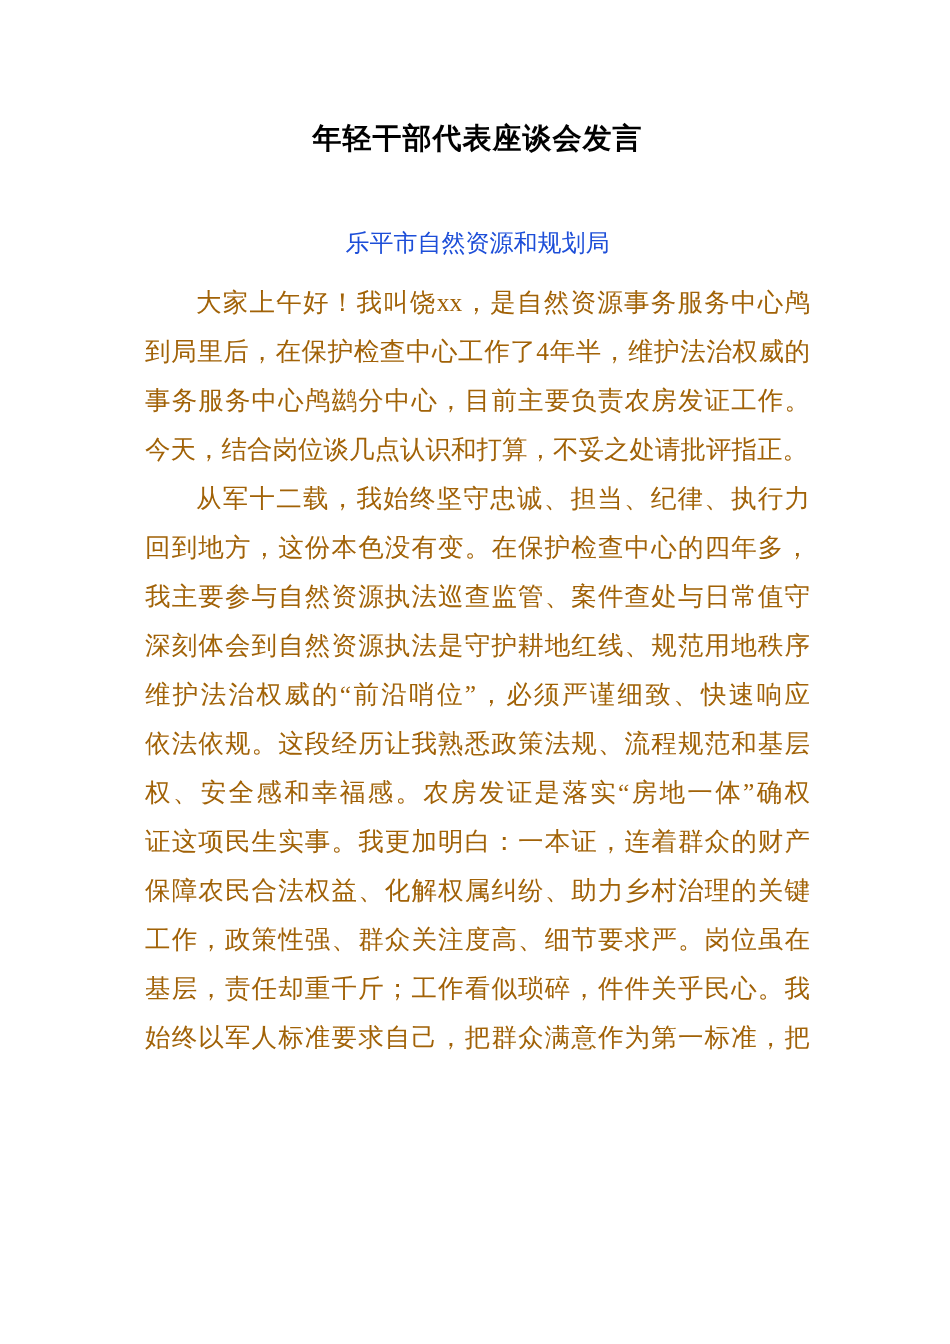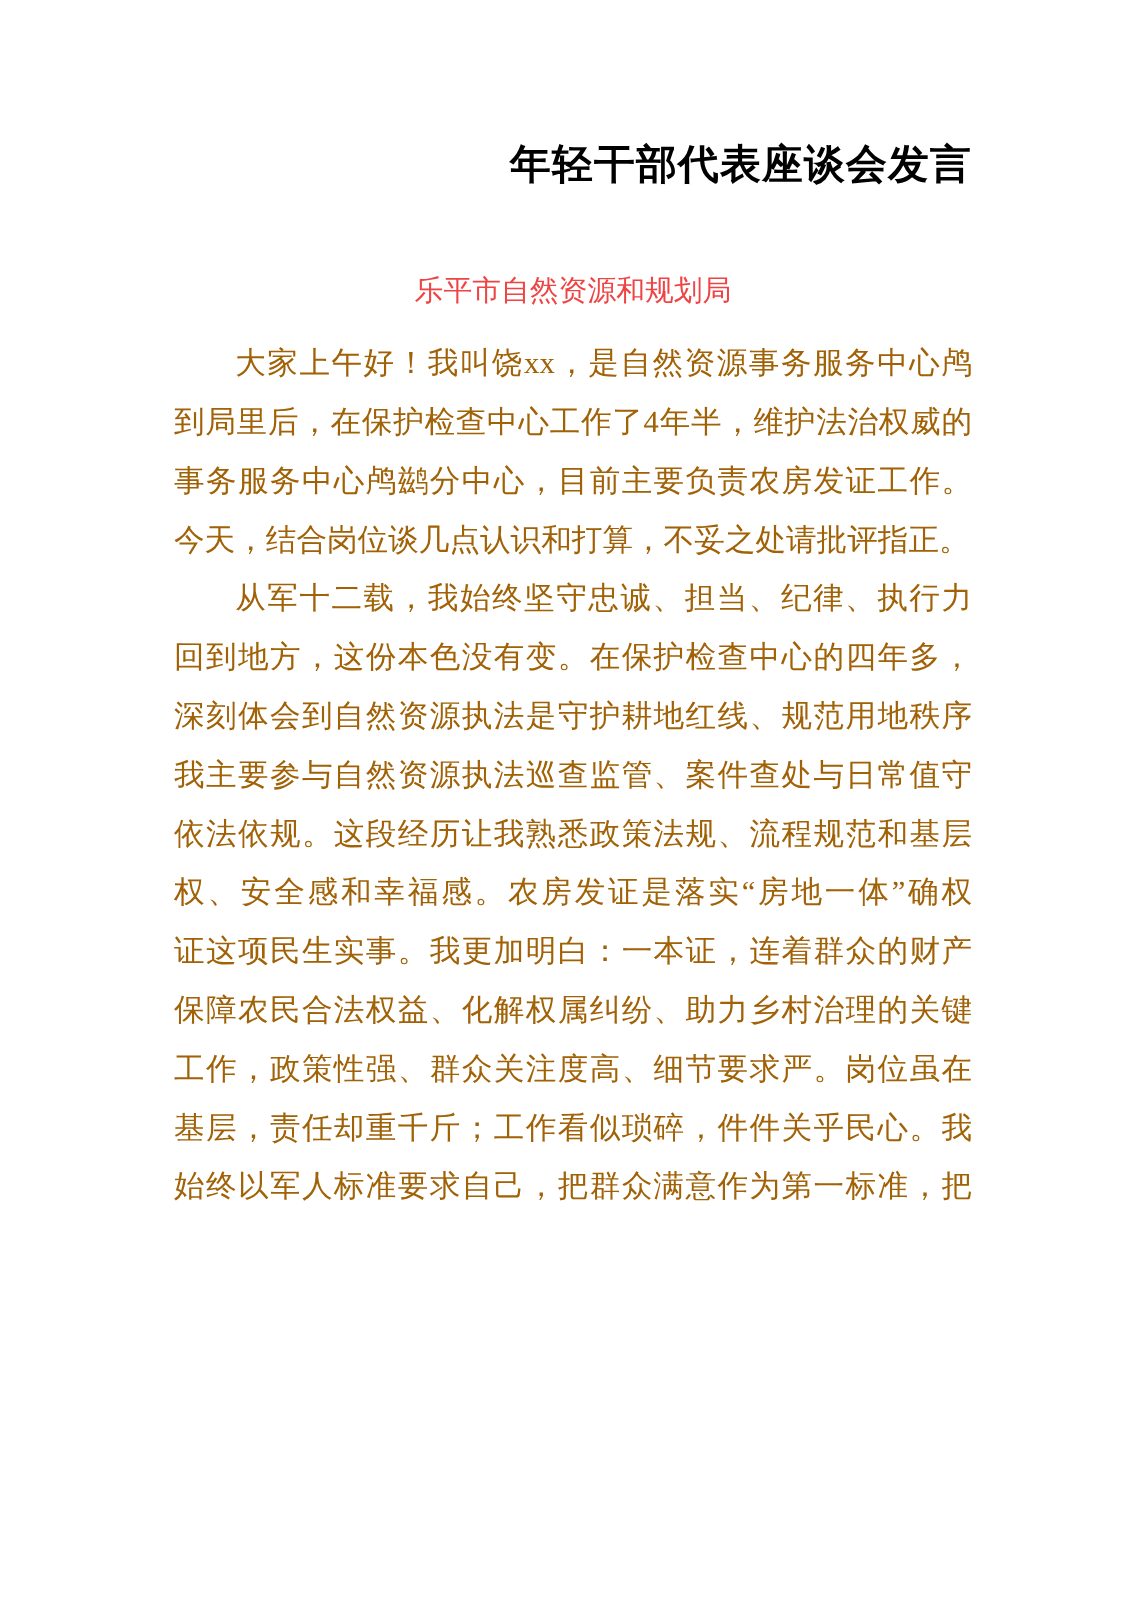--- a/index.html
+++ b/index.html
@@ -14,34 +14,34 @@
     margin: 0 auto;
     background: #ffffff;
     box-sizing: border-box;
     padding: 118px 140px 0 145px;
     font-family: "Liberation Serif", "DejaVu Serif", serif;
     color: #1c1c1c;
     overflow: hidden;
   }
   .doc-title {
     margin: 0;
-    text-align: right;
-    font-size: 34px;
+    text-align: center;
+    font-size: 29px;
     line-height: 40px;
     font-weight: bold;
     color: #000000;
     letter-spacing: 1px;
   }
   .doc-org {
     margin: 67px 0 0 0;
     text-align: center;
     font-size: 24px;
     line-height: 36px;
     font-weight: normal;
-    color: #ef4444;
+    color: #1d4ed8;
   }
   .doc-body {
     margin-top: 17px;
     font-size: 25.5px;
     color: #1c1c1c;
   }
   .para {
     margin: 0;
     padding: 0;
   }
@@ -68,22 +68,23 @@
   <div class="doc-body" style="color: #a16207;">
       <div class="para">
         <div class="line para-start">大家上午好！我叫饶xx，是自然资源事务服务中心鸬</div>
         <div class="line">到局里后，在保护检查中心工作了4年半，维护法治权威的</div>
         <div class="line">事务服务中心鸬鹚分中心，目前主要负责农房发证工作。</div>
         <div class="line para-end">今天，结合岗位谈几点认识和打算，不妥之处请批评指正。</div>
       </div>
       <div class="para">
         <div class="line para-start">从军十二载，我始终坚守忠诚、担当、纪律、执行力</div>
         <div class="line">回到地方，这份本色没有变。在保护检查中心的四年多，</div>
+        <div class="line">我主要参与自然资源执法巡查监管、案件查处与日常值守</div>
         <div class="line">深刻体会到自然资源执法是守护耕地红线、规范用地秩序</div>
-        <div class="line">我主要参与自然资源执法巡查监管、案件查处与日常值守</div>
+        <div class="line">维护法治权威的“前沿哨位”，必须严谨细致、快速响应</div>
         <div class="line">依法依规。这段经历让我熟悉政策法规、流程规范和基层</div>
       </div>
       <div class="para">
         <div class="line">权、安全感和幸福感。农房发证是落实“房地一体”确权</div>
         <div class="line">证这项民生实事。我更加明白：一本证，连着群众的财产</div>
         <div class="line">保障农民合法权益、化解权属纠纷、助力乡村治理的关键</div>
         <div class="line">工作，政策性强、群众关注度高、细节要求严。岗位虽在</div>
         <div class="line">基层，责任却重千斤；工作看似琐碎，件件关乎民心。我</div>
         <div class="line">始终以军人标准要求自己，把群众满意作为第一标准，把</div>
       </div>

